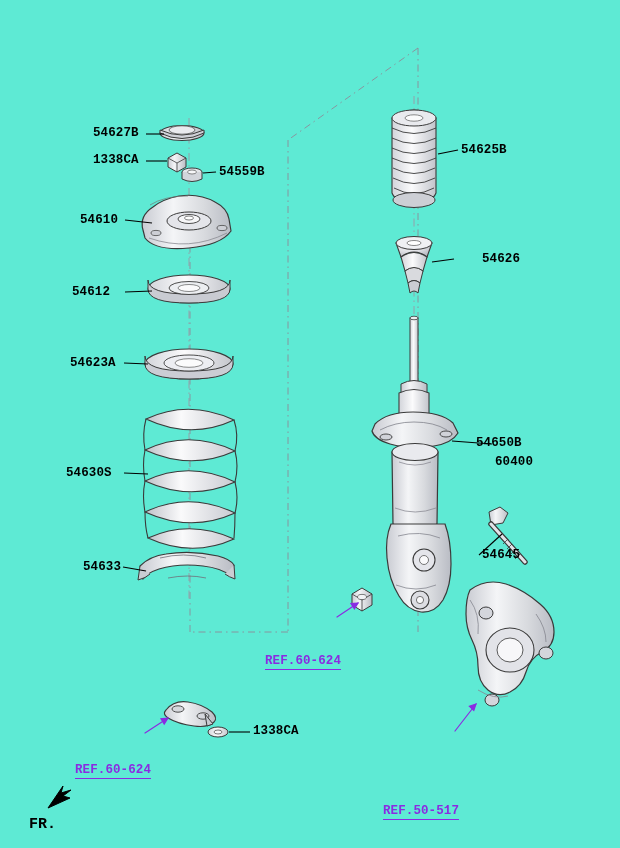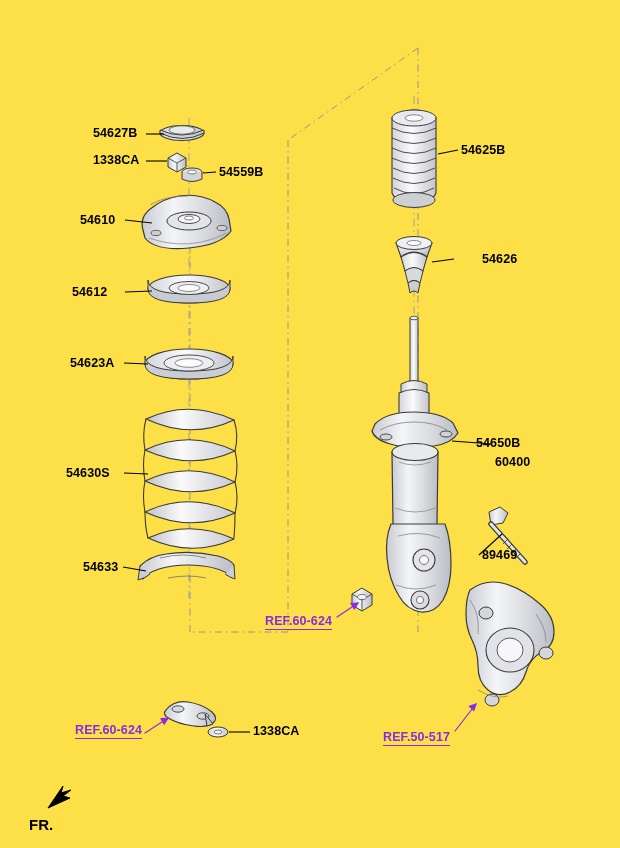--- a/index.html
+++ b/index.html
@@ -4,39 +4,40 @@
 <style>
   html, body {
     margin: 0;
     padding: 0;
     background: #ffffff;
   }
   #page {
     position: relative;
     width: 620px;
     height: 848px;
-    background: #fde047;
-    font-family: Liberation Sans, sans-serif;
+    background: #5eead4;
+    font-family: Liberation Mono, monospace;
     overflow: hidden;
   }
   .label {
     position: absolute;
     font-size: 12.5px;
     font-weight: bold;
     color: #000000;
     white-space: nowrap;
     letter-spacing: 0.1px;
   }
   .ref-label {
     position: absolute;
     font-size: 12.5px;
     font-weight: bold;
     color: #8a2be2;
     white-space: nowrap;
     letter-spacing: 0.1px;
+    margin-top: 40px;
   }
   .ref-label.underline {
     border-bottom: 1.4px solid #8a2be2;
     padding-bottom: 1px;
   }
   .fr-text {
     position: absolute;
     font-size: 15px;
     font-weight: bold;
     color: #000000;
@@ -331,22 +332,22 @@
   <div class="label" style="left:219px; top:165px;">54559B</div>
   <div class="label" style="left:80px; top:213px;text-align:right;">54610</div>
   <div class="label" style="left:72px; top:285px;">54612</div>
   <div class="label" style="left:70px; top:356px;">54623A</div>
   <div class="label" style="left:66px; top:466px;">54630S</div>
   <div class="label" style="left:83px; top:560px;">54633</div>
   <div class="label" style="left:461px; top:143px;">54625B</div>
   <div class="label" style="left:458px; top:252px;margin-left:24px;">54626</div>
   <div class="label" style="left:476px; top:436px;text-align:center;">54650B</div>
   <div class="label" style="left:495px; top:455px;">60400</div>
-  <div class="label" style="left:482px; top:548px;">89469</div>
+  <div class="label" style="left:482px; top:548px;">54645</div>
   <div class="label" style="left:253px; top:724px;">1338CA</div>
 
   <div class="ref-label underline" style="left:265px; top:614px;">REF.60-624</div>
   <div class="ref-label underline" style="left:75px;  top:723px;">REF.60-624</div>
-  <div class="ref-label underline" style="left:383px; top:730px;">REF.50-517</div>
+  <div class="ref-label underline" style="left:383px; top:764px;">REF.50-517</div>
 
   <div class="fr-text" style="left:13px; top:816px;margin-left:16px;">FR.</div>
 
 </div>
 
 </body></html>

